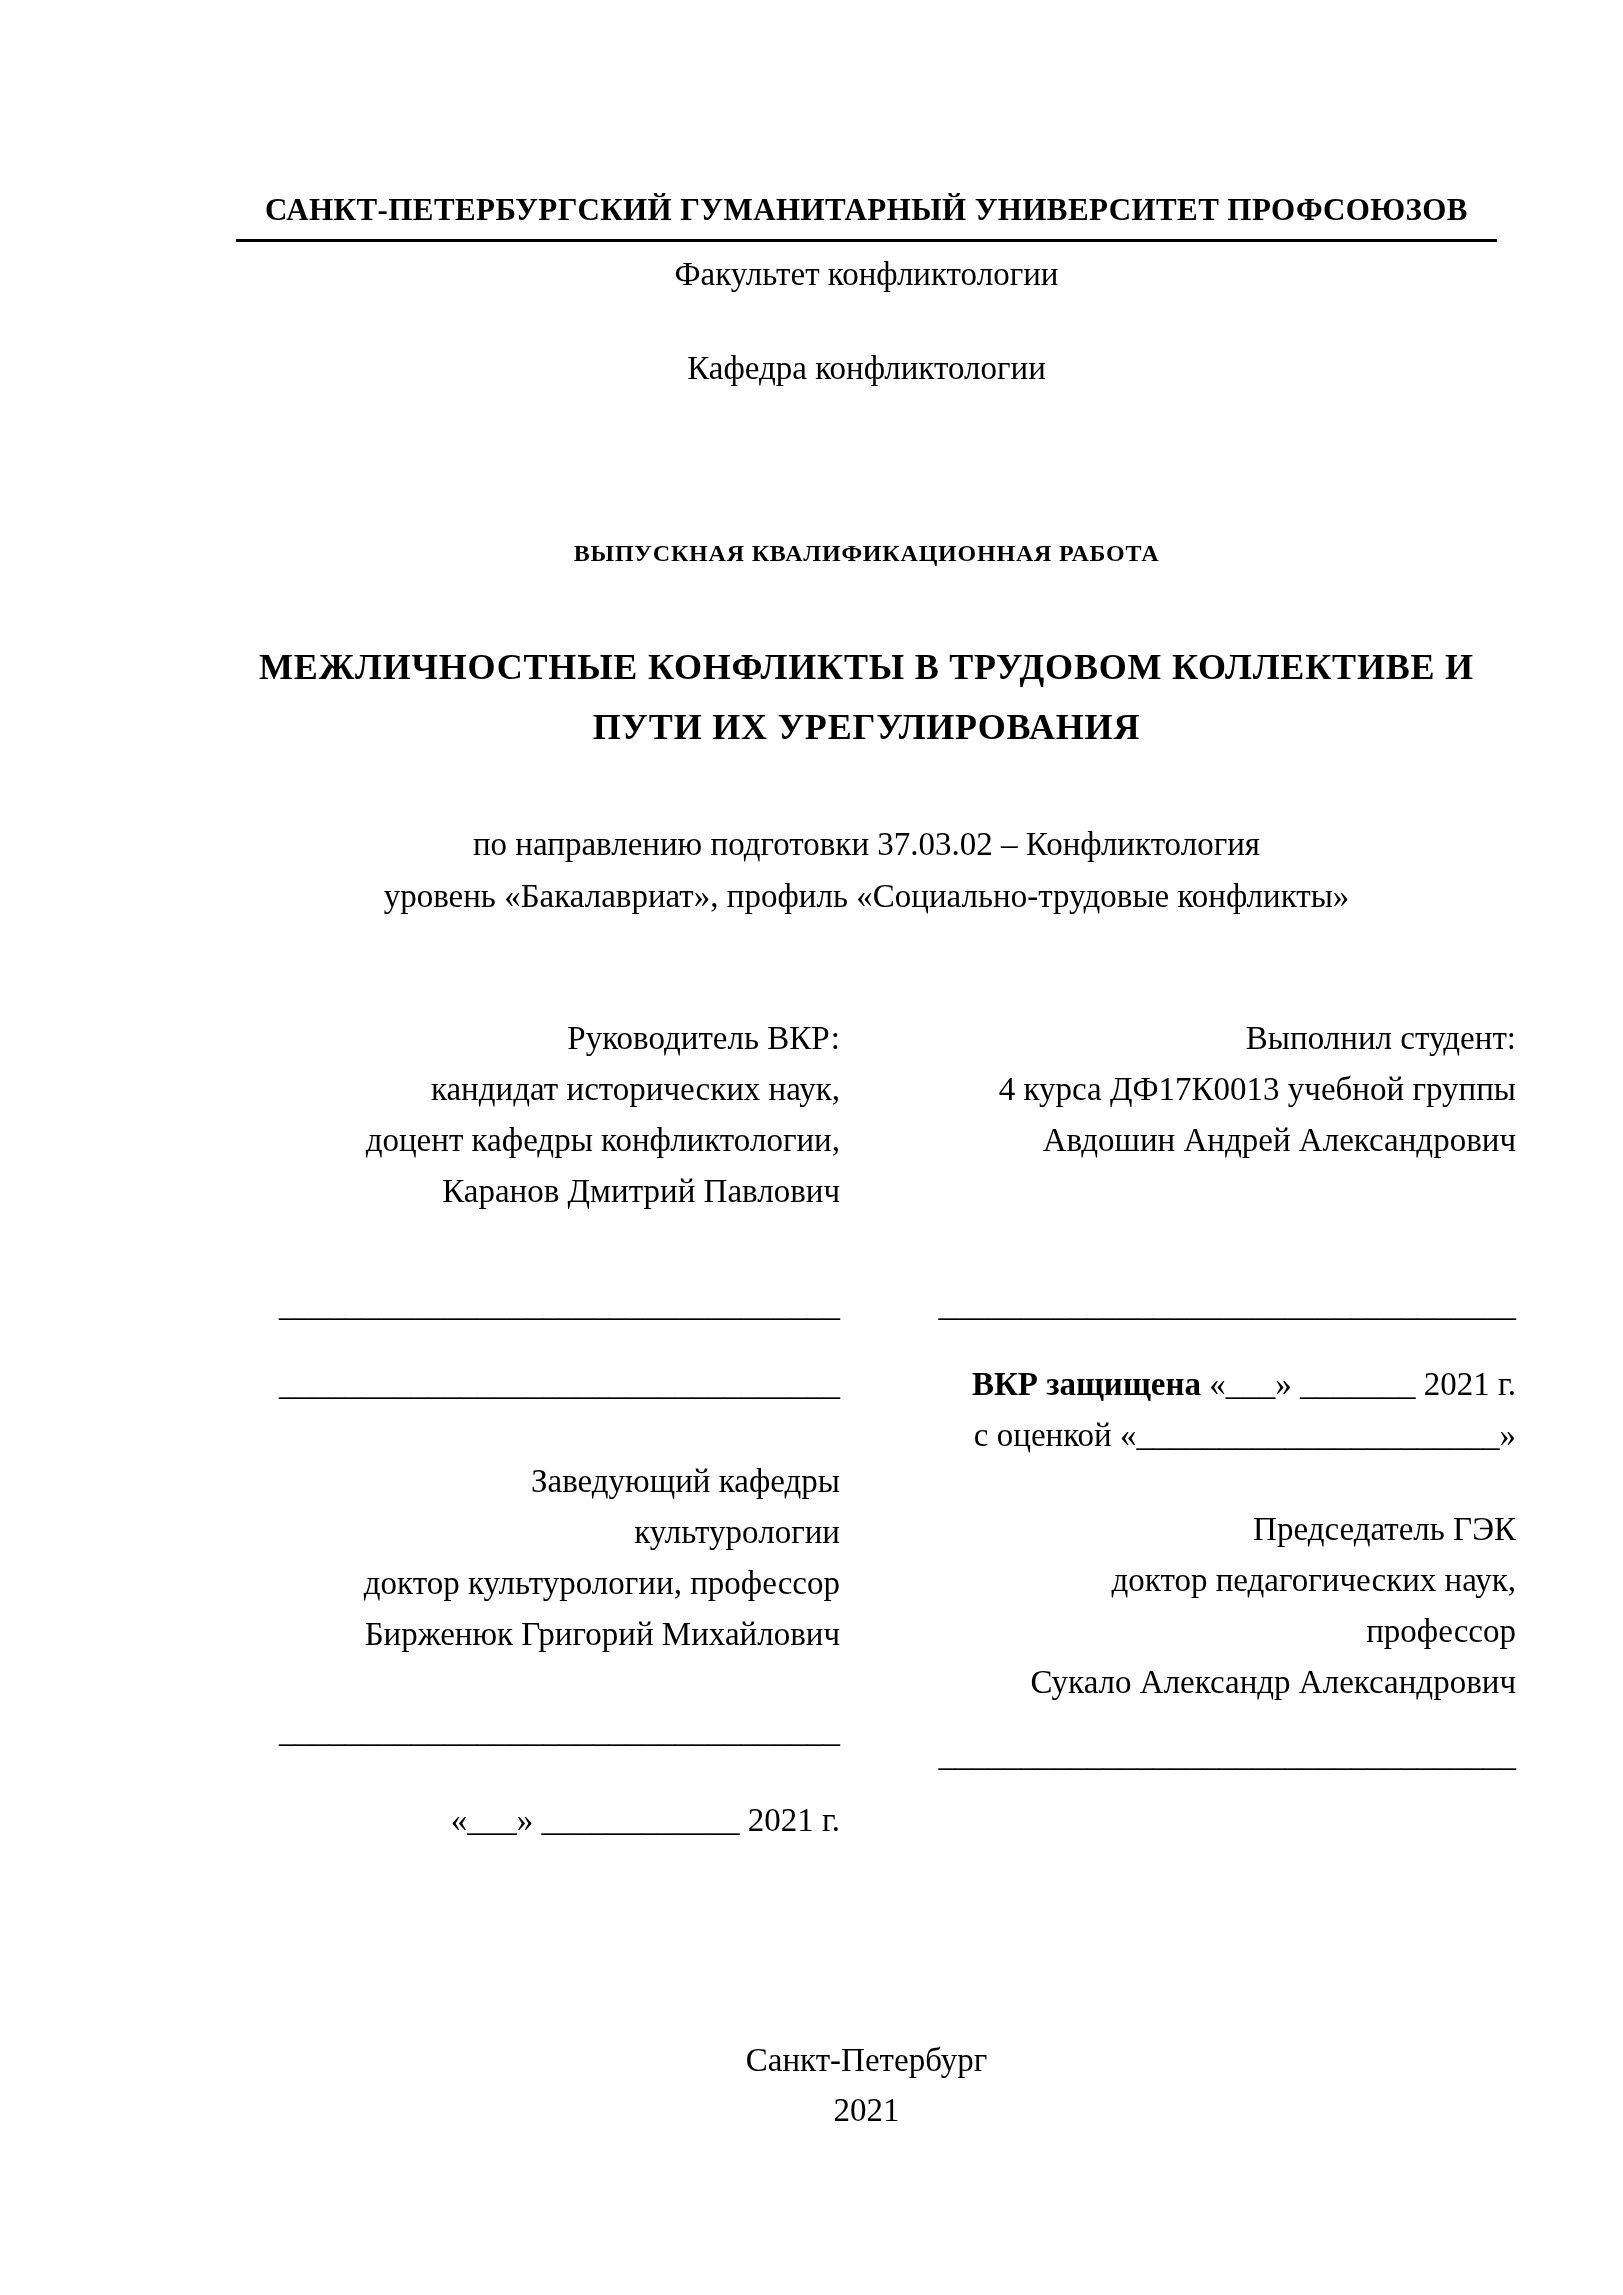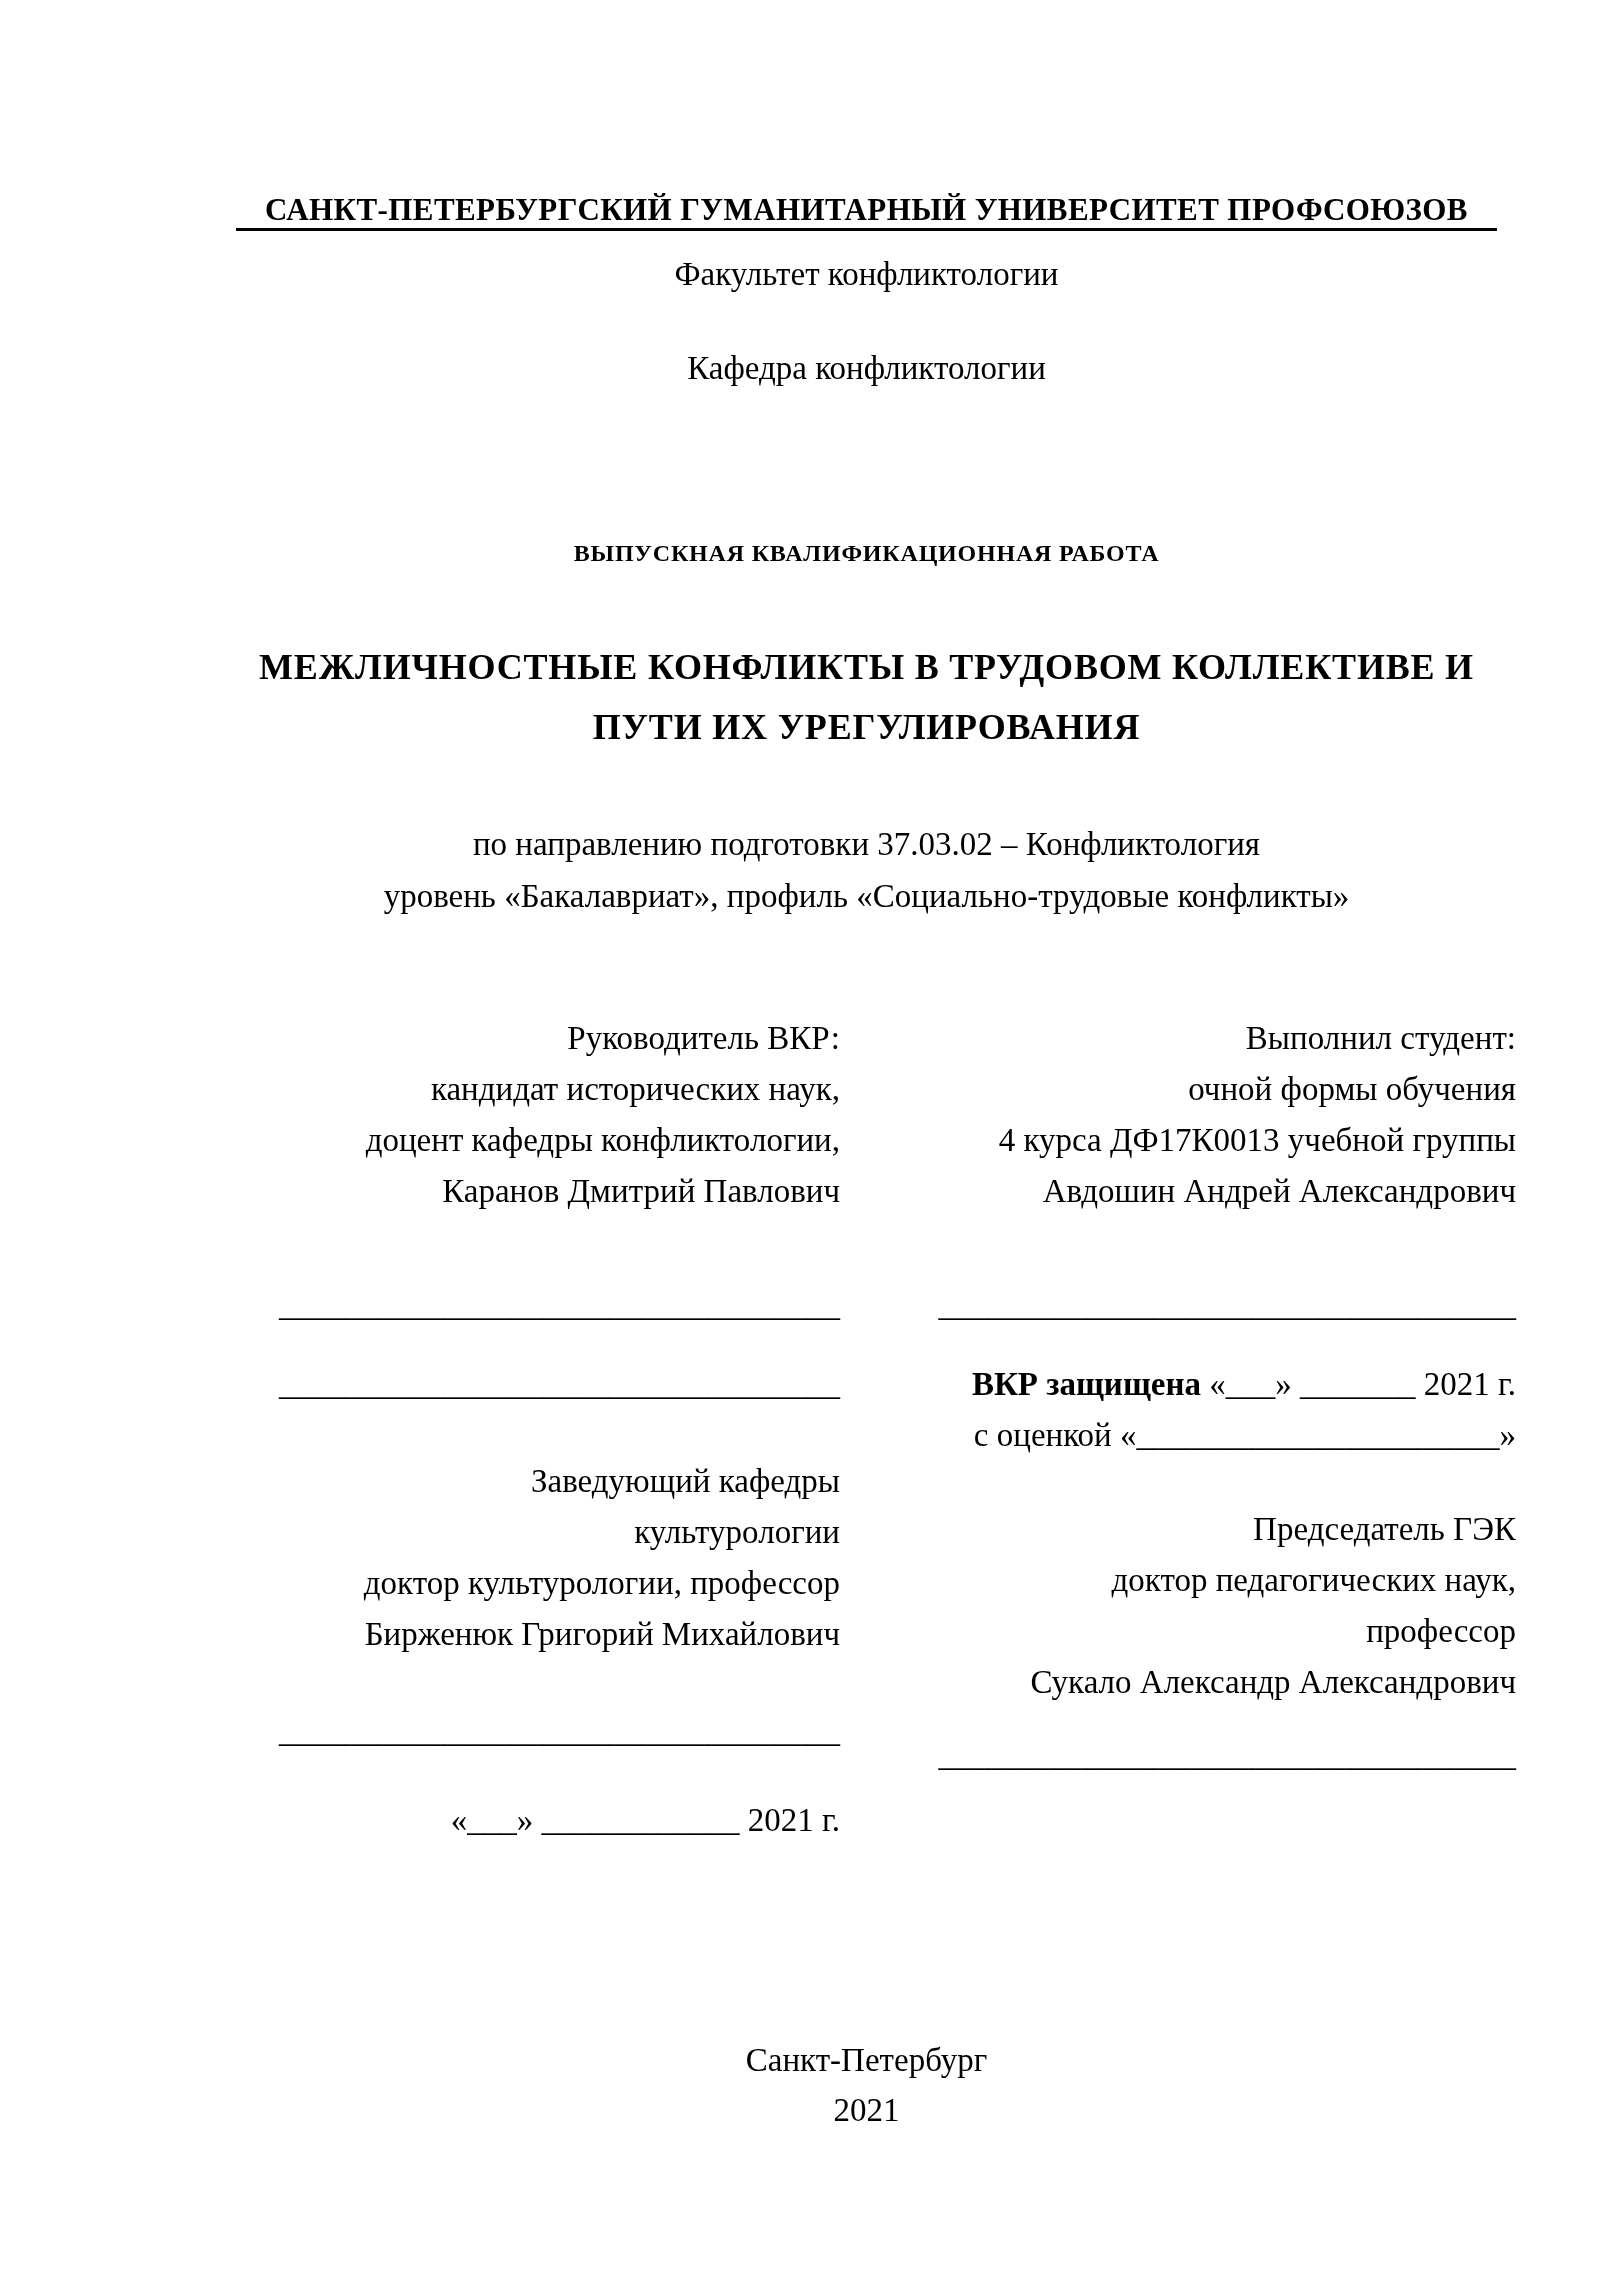--- a/index.html
+++ b/index.html
@@ -21,20 +21,21 @@
   .abs { position: absolute; }
   .content-span { left: 236px; width: 1261px; }
   .center { text-align: center; }
   .right { text-align: center; }
   .b { font-weight: bold; }
 
   .university {
     top: 192px;
     font-size: 31px;
     font-weight: bold;
+    padding-bottom: 11px;
     border-bottom: 3.9px solid #000000;
     letter-spacing: 0.4px;
   }
   .faculty { top: 256px; }
   .department { top: 350px; }
 
   .work-type {
     top: 540px;
     font-size: 24px;
     font-weight: bold;
@@ -113,21 +114,20 @@
       <div class="line">Бирженюк Григорий Михайлович</div>
     </div>
 
     <div class="line sig3">__________________________________</div>
     <div class="line date-line">«___» ____________ 2021 г.</div>
   </div>
 
   <div class="abs col col-right">
     <div class="block-4">
       <div class="line">Выполнил студент:</div>
-      <div class="line">очной формы обучения</div>
       <div class="line">4 курса ДФ17К0013 учебной группы</div>
       <div class="line">Авдошин Андрей Александрович</div>
     </div>
 
     <div class="line sig1">___________________________________</div>
 
     <div class="defense-block">
       <div class="line">
         <span class="b">ВКР защищена</span><span> «___» _______ 2021 г.</span>
       </div>

